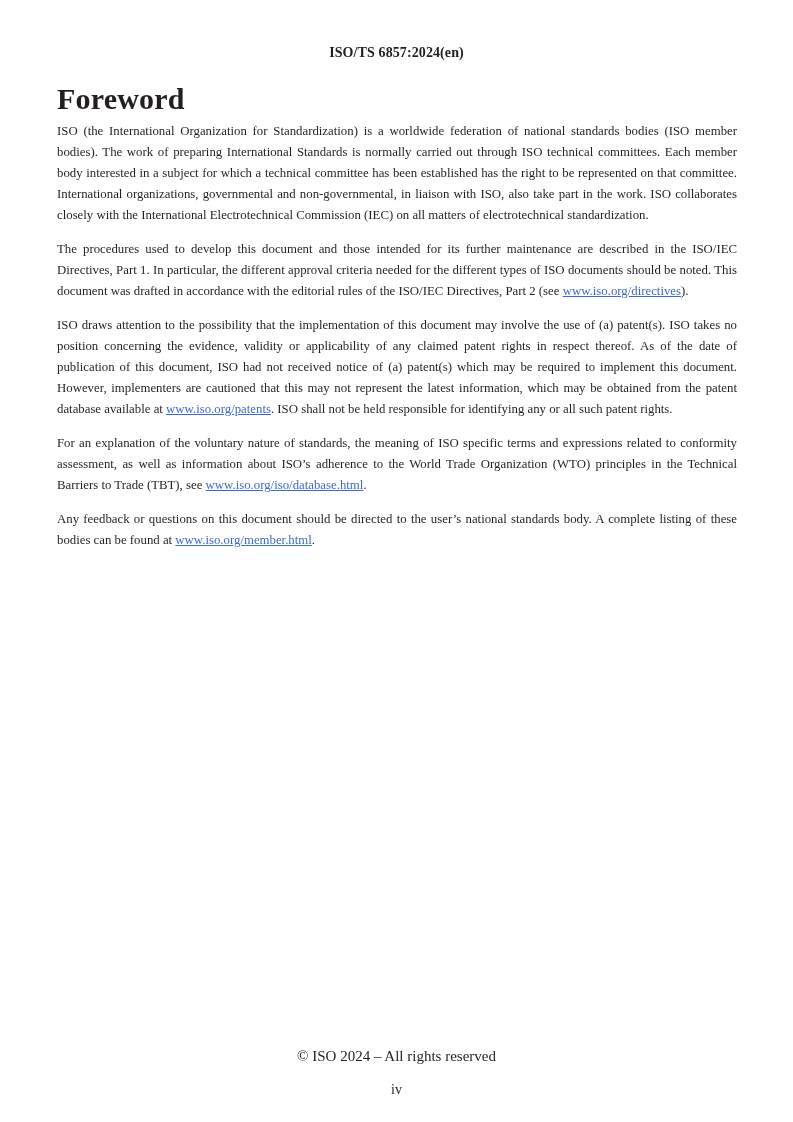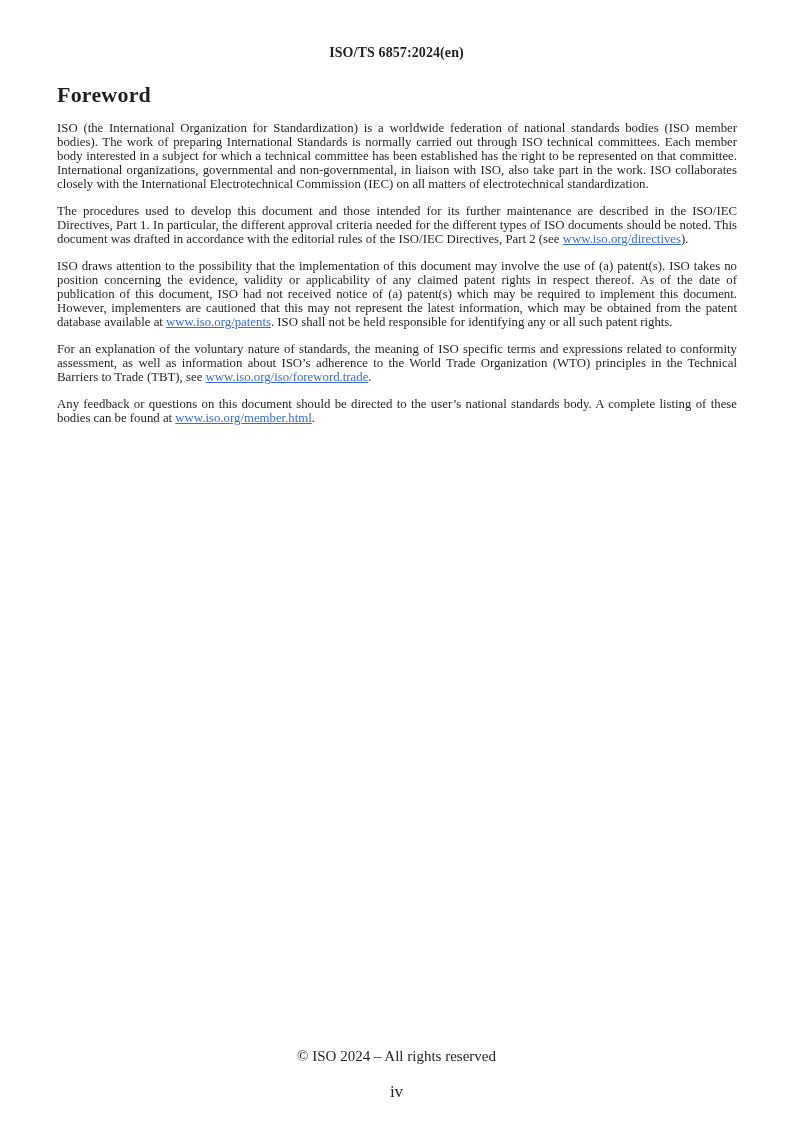--- a/index.html
+++ b/index.html
@@ -32,34 +32,34 @@
     text-align: center;
     font-weight: 700;
     font-size: 14px;
     letter-spacing: 0.1px;
   }
   .page-title {
     position: absolute;
     top: 82px;
     left: 57px;
     margin: 0;
-    font-size: 22px;
+    font-size: 30px;
     font-weight: 700;
     letter-spacing: 0.2px;
   }
   .paragraphs {
     position: absolute;
     top: 121px;
     left: 57px;
     width: 680px;
   }
   .para {
     margin: 13px 0 0 0;
     font-size: 12.8px;
-    line-height: 14px;
+    line-height: 21px;
     text-align: justify;
     text-justify: inter-word;
   }
   .para:first-child { margin-top: 0; }
   .para a.link {
     color: var(--link-color);
     text-decoration: underline;
   }
   .para em { font-style: italic; }
   .footer-copyright {
@@ -69,37 +69,37 @@
     width: 100%;
     text-align: center;
     font-size: 15px;
   }
   .footer-page-number {
     position: absolute;
     top: 1082px;
     left: 0;
     width: 100%;
     text-align: center;
-    font-size: 17px;
+    font-size: 14px;
   }
 </style>
 </head>
 <body>
 
 <div class="page">
 
   <div class="doc-ref">ISO/TS 6857:2024(en)</div>
 
   <h1 class="page-title">Foreword</h1>
 
   <section class="paragraphs">
       <p class="para"><span>ISO (the International Organization for Standardization) is a worldwide federation of national standards bodies (ISO member bodies). The work of preparing International Standards is normally carried out through ISO technical committees. Each member body interested in a subject for which a technical committee has been established has the right to be represented on that committee. International organizations, governmental and non-governmental, in liaison with ISO, also take part in the work. ISO collaborates closely with the International Electrotechnical Commission (IEC) on all matters of electrotechnical standardization.</span></p>
       <p class="para"><span>The procedures used to develop this document and those intended for its further maintenance are described in the ISO/IEC Directives, Part 1. In particular, the different approval criteria needed for the different types of ISO documents should be noted. This document was drafted in accordance with the editorial rules of the ISO/IEC Directives, Part 2 (see </span><a href="#" class="link">www.iso.org/directives</a><span>).</span></p>
       <p class="para"><span>ISO draws attention to the possibility that the implementation of this document may involve the use of (a) patent(s). ISO takes no position concerning the evidence, validity or applicability of any claimed patent rights in respect thereof. As of the date of publication of this document, ISO had not received notice of (a) patent(s) which may be required to implement this document. However, implementers are cautioned that this may not represent the latest information, which may be obtained from the patent database available at </span><a href="#" class="link">www.iso.org/patents</a><span>. ISO shall not be held responsible for identifying any or all such patent rights.</span></p>
-      <p class="para"><span>For an explanation of the voluntary nature of standards, the meaning of ISO specific terms and expressions related to conformity assessment, as well as information about ISO’s adherence to the World Trade Organization (WTO) principles in the Technical Barriers to Trade (TBT), see </span><a href="#" class="link">www.iso.org/iso/foreword.trade</a><span>.</span></p>
+      <p class="para"><span>For an explanation of the voluntary nature of standards, the meaning of ISO specific terms and expressions related to conformity assessment, as well as information about ISO’s adherence to the World Trade Organization (WTO) principles in the Technical Barriers to Trade (TBT), see </span><a href="#" class="link">www.iso.org/iso/database.html</a><span>.</span></p>
       <p class="para"><span>Any feedback or questions on this document should be directed to the user’s national standards body. A complete listing of these bodies can be found at </span><a href="#" class="link">www.iso.org/member.html</a><span>.</span></p>
     </section>
 
   <div class="footer-copyright">© ISO 2024 – All rights reserved</div>
 
   <div class="footer-page-number">iv</div>
 
 </div>
 
 </body></html>

